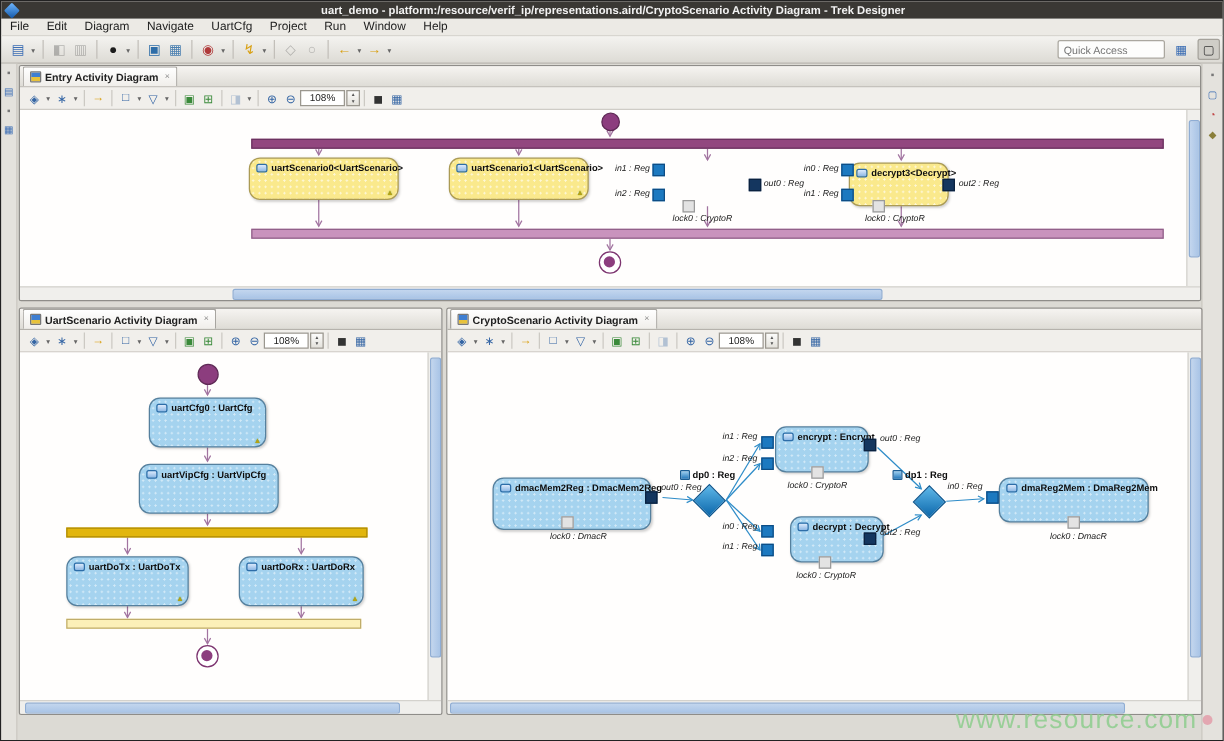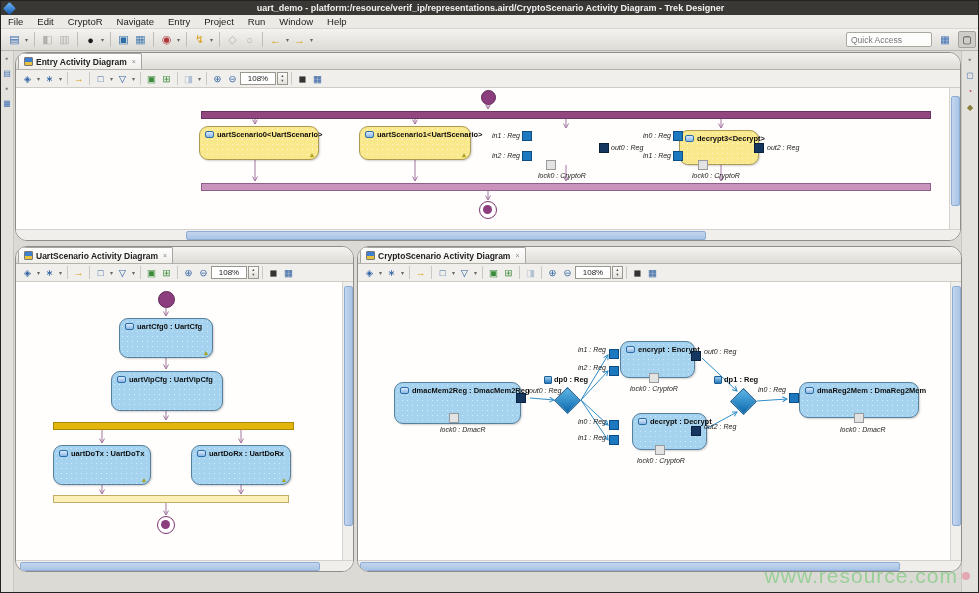--- a/index.html
+++ b/index.html
@@ -31,21 +31,21 @@
             font-size:10px; margin-left:4px; border-radius:2px; }
 
   
   #leftstrip { position:absolute; left:0; top:50px; width:13px; height:543px; background:#e4e2dd;
                border-right:1px solid #c9c6c0; display:flex; flex-direction:column; align-items:center; padding-top:3px; gap:5px;}
   #rightstrip { position:absolute; right:0; top:50px; width:17px; height:543px; background:#e4e2dd;
                border-left:1px solid #c9c6c0; display:flex; flex-direction:column; align-items:center; padding-top:4px; gap:6px;}
   .strip-ico { width:10px; height:10px; font-size:8px; line-height:10px; text-align:center; color:#557; }
 
   
-  .panel { position:absolute; background:#fbfaf8; border:1px solid #8f8d89; border-radius:12px; overflow:hidden; }
+  .panel { position:absolute; background:#fbfaf8; border:1px solid #8f8d89; border-radius:2px; overflow:hidden; }
   .tabbar { height:17px; background:linear-gradient(#f6f4f1,#dedcd6); border-bottom:1px solid #b5b2ac;
             display:flex; align-items:flex-end; padding-left:2px; }
   .tab { height:16px; background:linear-gradient(#ffffff,#f0eeea); border:1px solid #a7a5a0; border-bottom:none;
          border-radius:2px 2px 0 0; display:flex; align-items:center; gap:3px; padding:0 5px; }
   .tab .tlabel { font-size:8.5px; color:#222; font-weight:600; white-space:nowrap; }
   .tabicon { width:9px; height:9px; border-radius:1px;
              background:linear-gradient(180deg,#3f7fd2 0 55%, #e8c23a 55% 100%); border:1px solid #777; }
   .tclose { font-size:7px; color:#888; margin-left:2px; }
   .ptoolbar { height:18px; background:#f1efeb; border-bottom:1px solid #cfccc6;
               display:flex; align-items:center; padding-left:4px; }
@@ -107,23 +107,23 @@
 <div id="root">
 
   <div id="titlebar">
     <div class="appicon"></div>
     <div class="wtitle">uart_demo - platform:/resource/verif_ip/representations.aird/CryptoScenario Activity Diagram - Trek Designer</div>
   </div>
 
   <div id="menubar">
     <span>File</span>
     <span>Edit</span>
-    <span>CryptoR</span>
+    <span>Diagram</span>
     <span>Navigate</span>
-    <span>Entry</span>
+    <span>UartCfg</span>
     <span>Project</span>
     <span>Run</span>
     <span>Window</span>
     <span>Help</span>
   </div>
 
   <div id="toolbar">
     <span class="ti" style="color:#3c6eb4;">▤</span>
     <span class="caret">▾</span>
     <span class="tsep"></span>

